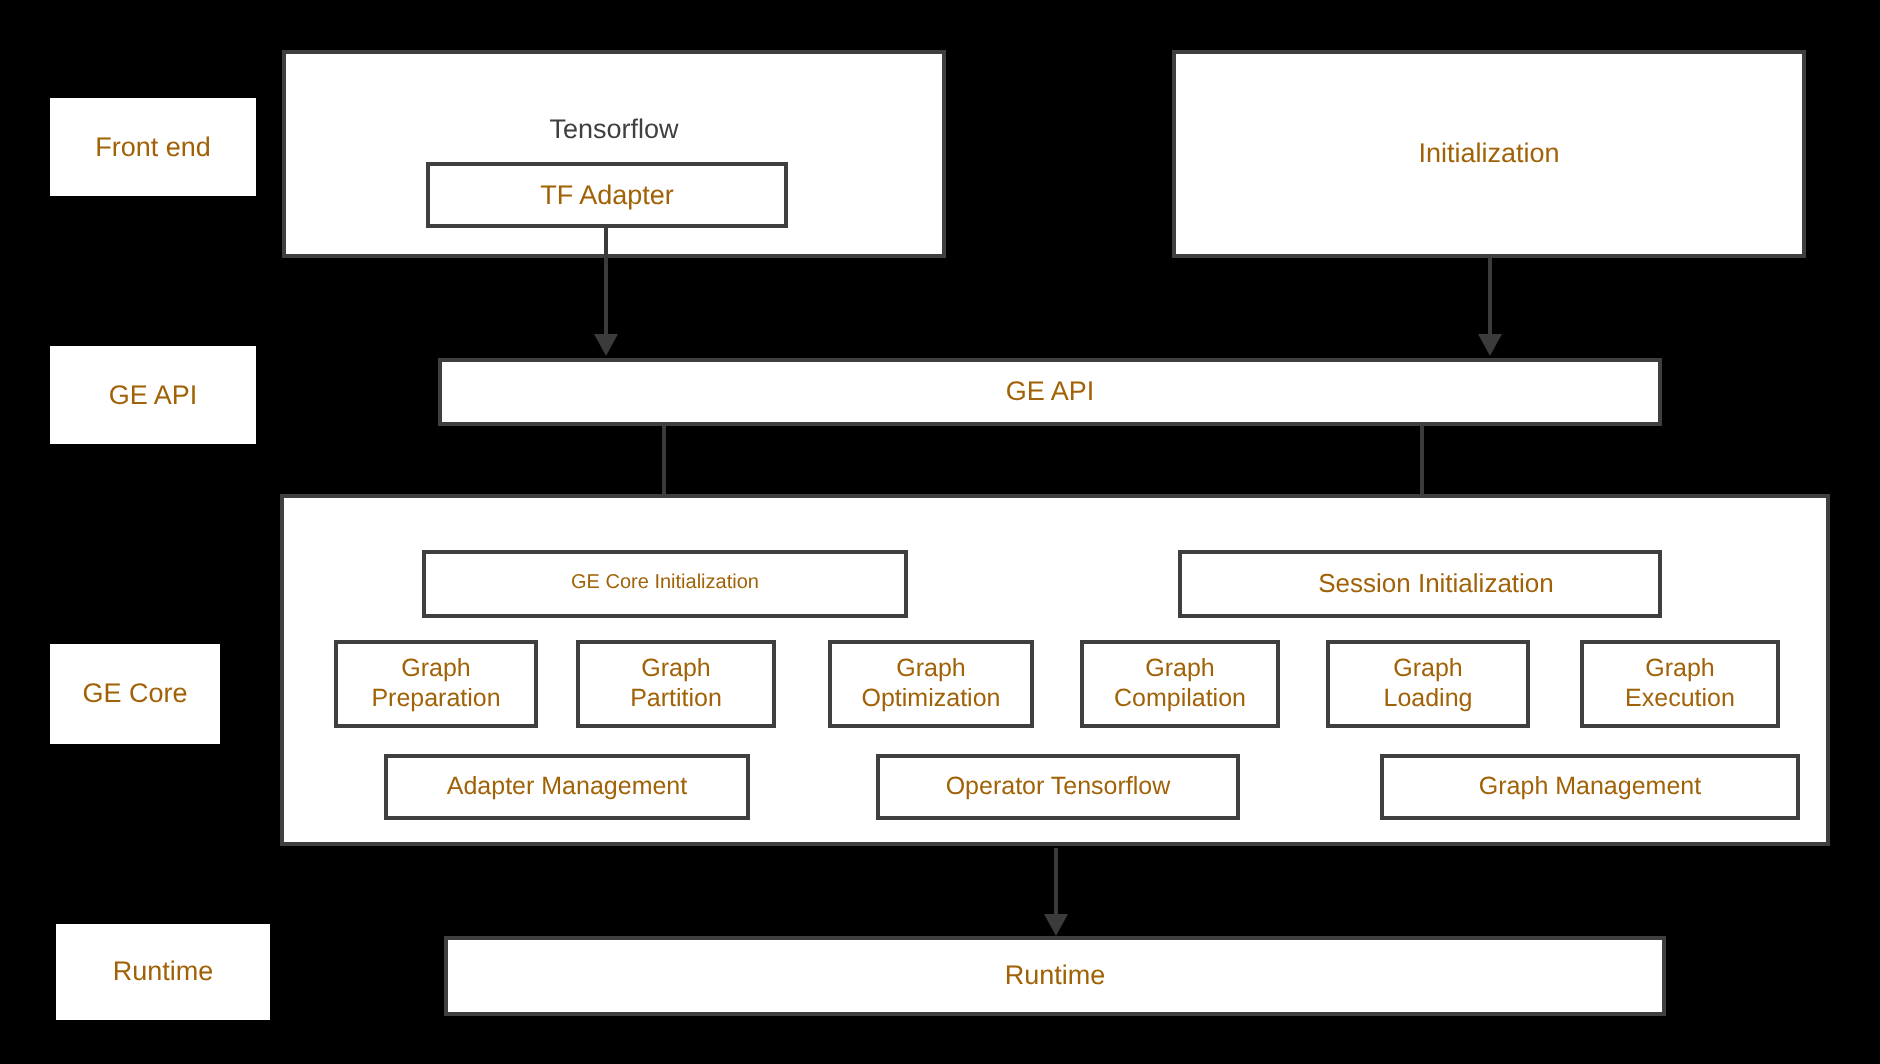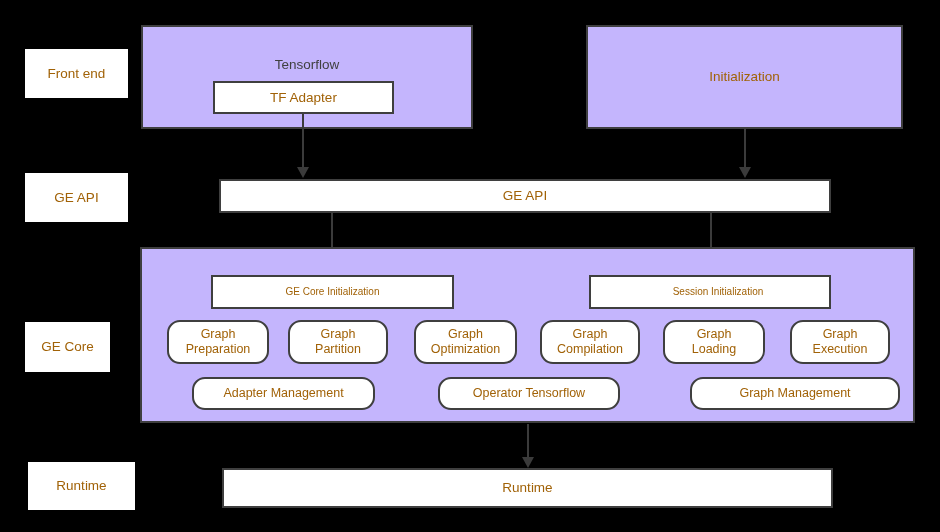--- a/index.html
+++ b/index.html
@@ -35,36 +35,36 @@
   }
 
   
   .boxed {
     border: 2px solid #3f3f3f;
   }
 
   
   .panel {
     position: absolute;
-    background: #c4b5fd;
+    background: #ffffff;
     border: 2px solid #3f3f3f;
   }
 
   .panel-title {
     position: absolute;
     left: 0; right: 0;
     text-align: center;
     font-size: 13.5px;
     color: #404040;
   }
 
   
   .bar { font-size: 13.5px; }
 
-  .small { font-size: 12.5px; border-radius: 13px; }
+  .small { font-size: 12.5px; }
 
   
   .arrow {
     position: absolute;
     width: 0; height: 0;
   }
   .arrow .shaft {
     position: absolute;
     left: 50%;
     top: 0;
@@ -121,21 +121,21 @@
 
 <div class="arrow" style="left:711px; top:213px; height:62px;">
   <div class="shaft" style="height:51px;"></div>
   <div class="head" style="top:51px;"></div>
 </div>
 
 <div class="panel" style="left:140px; top:247px; width:775px; height:176px;"></div>
 
 <div class="node boxed" style="left:211px; top:275px; width:243px; height:34px; font-size:10px;">GE Core Initialization</div>
 
-<div class="node boxed" style="left:589px; top:275px; width:242px; height:34px; font-size:10px;padding-left:16px;">Session Initialization</div>
+<div class="node boxed" style="left:589px; top:275px; width:242px; height:34px; font-size:13px;padding-left:16px;">Session Initialization</div>
 
 <div class="node boxed small" style="left:167px; top:320px; width:102px; height:44px;">Graph
 Preparation</div>
 
 <div class="node boxed small" style="left:288px; top:320px; width:100px; height:44px;">Graph
 Partition</div>
 
 <div class="node boxed small" style="left:414px; top:320px; width:103px; height:44px;">Graph
 Optimization</div>
 

